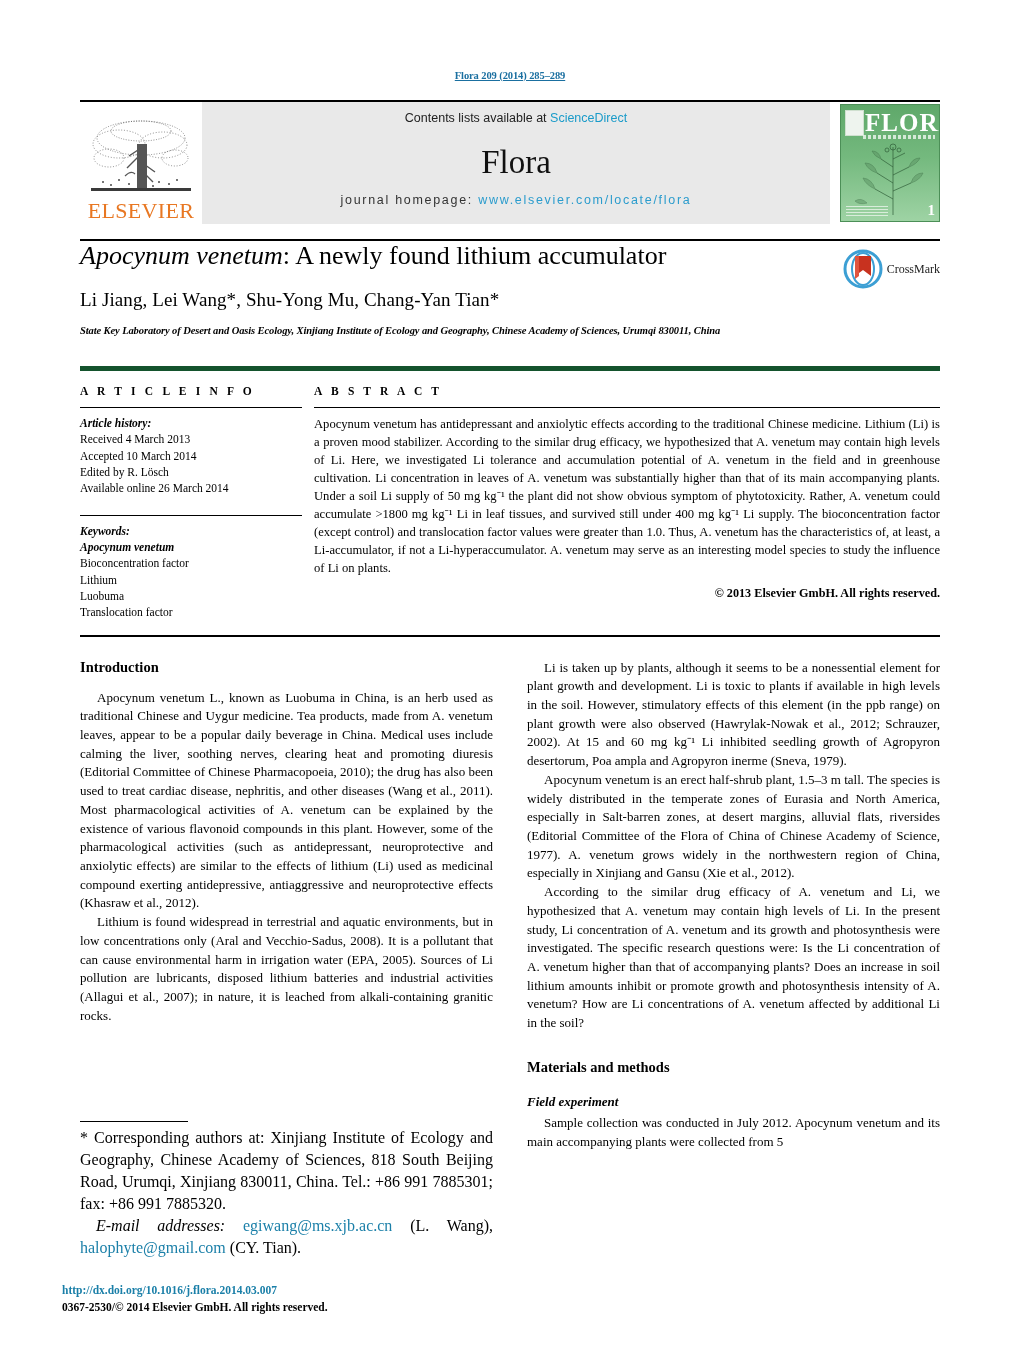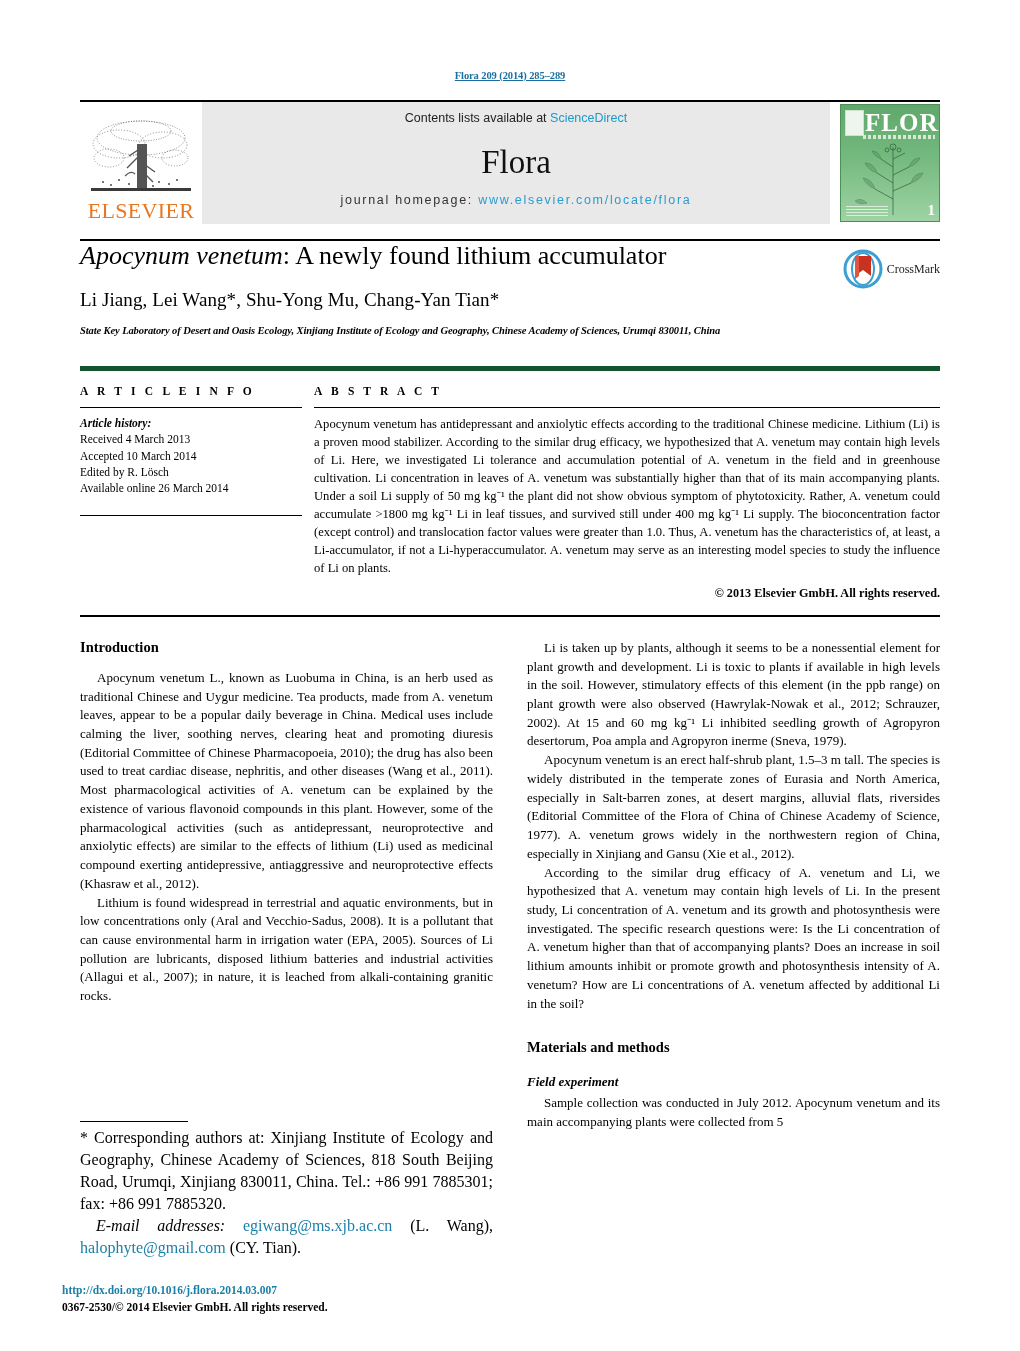--- a/index.html
+++ b/index.html
@@ -389,20 +389,28 @@
       <div class="sec-head">A R T I C L E    I N F O</div>
       <div class="rule"></div>
       <div class="info-body">
         <div class="hdr">Article history:</div>
         <div>Received 4 March 2013</div>
         <div>Accepted 10 March 2014</div>
         <div>Edited by R. Lösch</div>
         <div>Available online 26 March 2014</div>
       </div>
       <div class="rule" style="margin-top:18px;"></div>
+      <div class="info-body">
+        <div class="kw-title">Keywords:</div>
+        <div class="kw-ital" style="font-weight:bold;">Apocynum venetum</div>
+        <div>Bioconcentration factor</div>
+        <div>Lithium</div>
+        <div>Luobuma</div>
+        <div>Translocation factor</div>
+      </div>
     </div>
 
     <div class="col-abstract">
       <div class="sec-head">A B S T R A C T</div>
       <div class="rule"></div>
       <div class="abstract-text">Apocynum venetum has antidepressant and anxiolytic effects according to the traditional Chinese medicine. Lithium (Li) is a proven mood stabilizer. According to the similar drug efficacy, we hypothesized that A. venetum may contain high levels of Li. Here, we investigated Li tolerance and accumulation potential of A. venetum in the field and in greenhouse cultivation. Li concentration in leaves of A. venetum was substantially higher than that of its main accompanying plants. Under a soil Li supply of 50 mg kg⁻¹ the plant did not show obvious symptom of phytotoxicity. Rather, A. venetum could accumulate &gt;1800 mg kg⁻¹ Li in leaf tissues, and survived still under 400 mg kg⁻¹ Li supply. The bioconcentration factor (except control) and translocation factor values were greater than 1.0. Thus, A. venetum has the characteristics of, at least, a Li-accumulator, if not a Li-hyperaccumulator. A. venetum may serve as an interesting model species to study the influence of Li on plants.</div>
       <div class="copyright">© 2013 Elsevier GmbH. All rights reserved.</div>
     </div>
   </div>
 

